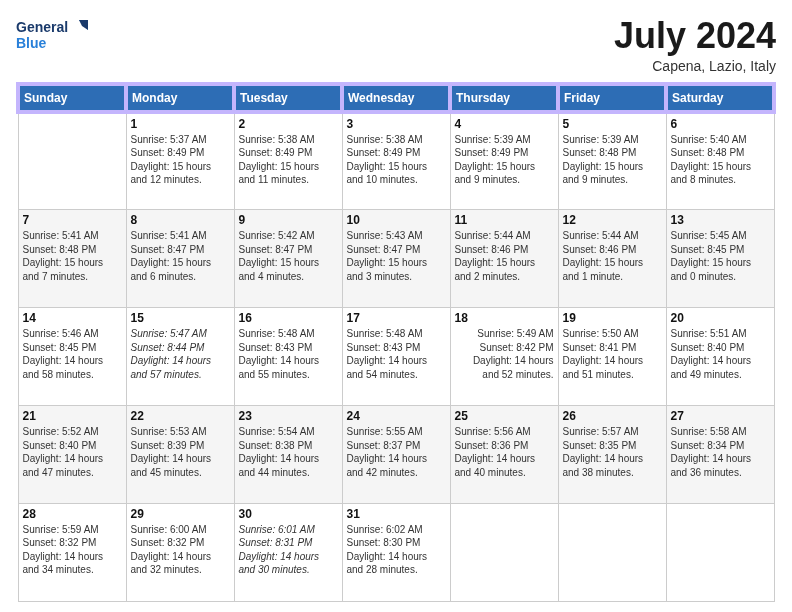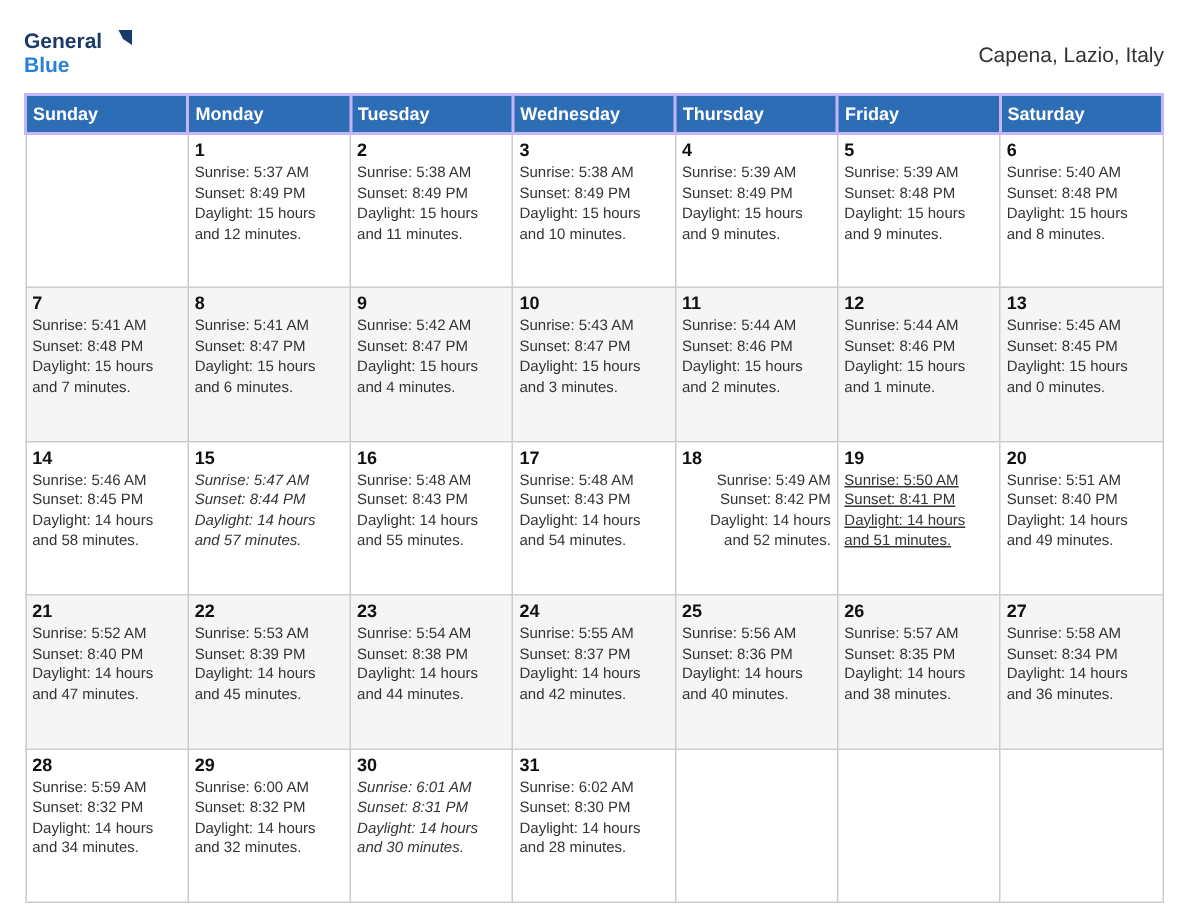--- a/index.html
+++ b/index.html
@@ -13,21 +13,21 @@
     .page {
       width: 792px;
       height: 612px;
       padding: 16px 16px 10px 16px;
       display: flex;
       flex-direction: column;
     }
     .header {
       display: flex;
       justify-content: space-between;
-      align-items: center;
+      align-items: flex-start;
       margin-bottom: 8px;
       gap: 24px;
     }
     .logo {
       display: flex;
       align-items: center;
       gap: 4px;
     }
     .title-block {
       text-align: right;
@@ -49,21 +49,21 @@
       flex: 1;
       font-size: 10.5px;
     }
     .calendar thead th {
       background-color: #2d6db5;
       color: #fff;
       padding: 5px 4px;
       text-align: left;
       font-size: 12px;
       font-weight: bold;
-      border: 2px solid #c4b5fd;
+      border: 4px solid #c4b5fd;
     }
     .calendar tbody td {
       border: 1px solid #ccc;
       vertical-align: top;
       padding: 3px 4px;
       width: calc(100% / 7);
       height: 88px;
     }
     .day-num {
       font-size: 12px;
@@ -96,20 +96,21 @@
   <div class="header">
     <div class="logo">
   <svg viewBox="0 0 80 38" width="80" height="38">
     <text x="0" y="16" font-size="14" font-weight="bold" font-family="Arial,sans-serif" fill="#1a3a6b">General</text>
     <text x="0" y="32" font-size="14" font-weight="bold" font-family="Arial,sans-serif" fill="#2980d9">Blue</text>
     <polygon points="63,4 72,4 72,14" fill="#2980d9"></polygon>
     <polygon points="63,4 72,4 72,14 66,10" fill="#1a3a6b"></polygon>
   </svg>
 </div>
     <div class="title-block">
+      <div class="month-title">July 2024</div>
       <div class="subtitle">Capena, Lazio, Italy</div>
     </div>
   </div>
 
   <table class="calendar">
     <thead>
       <tr>
         <th>Sunday</th>
         <th>Monday</th>
         <th>Tuesday</th>
@@ -247,21 +248,21 @@
           </td>
           <td>
             <div class="day-num">18</div>
             <div class="day-info" style="white-space: pre-line; text-align: right;">Sunrise: 5:49 AM
 Sunset: 8:42 PM
 Daylight: 14 hours
 and 52 minutes.</div>
           </td>
           <td>
             <div class="day-num">19</div>
-            <div class="day-info" style="white-space: pre-line; text-decoration: underline;">Sunrise: 5:50 AM
+            <div class="day-info" style="white-space: pre-line;">Sunrise: 5:50 AM
 Sunset: 8:41 PM
 Daylight: 14 hours
 and 51 minutes.</div>
           </td>
           <td>
             <div class="day-num">20</div>
             <div class="day-info" style="white-space: pre-line;">Sunrise: 5:51 AM
 Sunset: 8:40 PM
 Daylight: 14 hours
 and 49 minutes.</div>

